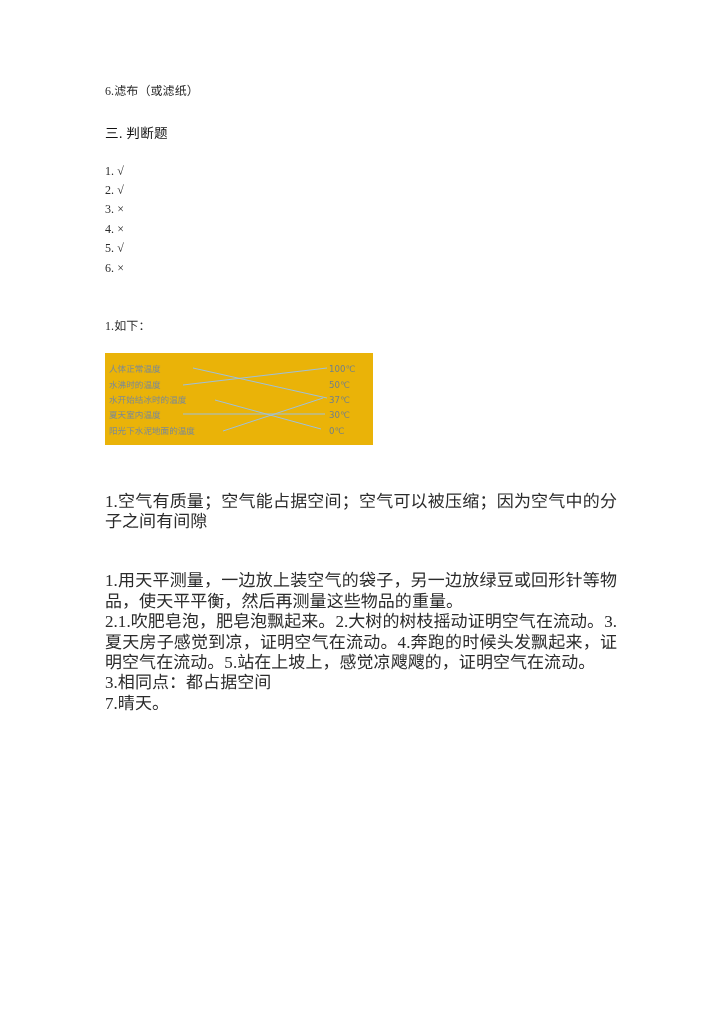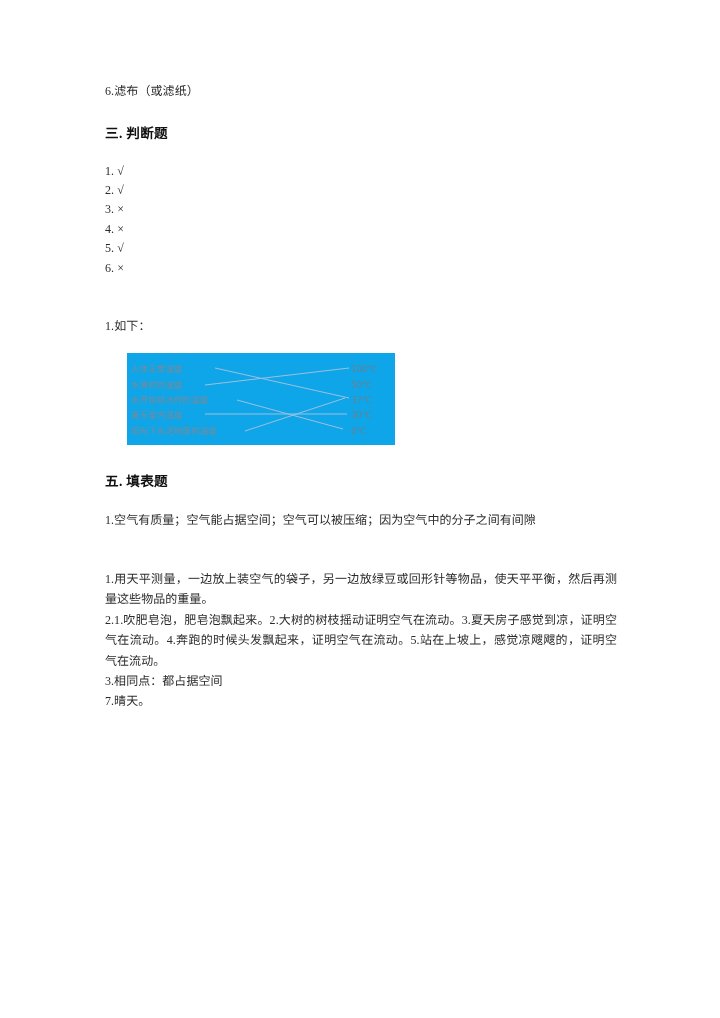--- a/index.html
+++ b/index.html
@@ -36,49 +36,49 @@
   
   .ans-line {
     font-size: 12px;
     line-height: 19.6px;
     color: #2b2b2b;
     letter-spacing: .1px;
     white-space: pre-wrap;
   }
 
   .para {
-    font-size: 12px;
+    font-size: 17px;
     line-height: 20.4px;
     color: #2b2b2b;
     text-align: justify;
     letter-spacing: .05px;
     margin: 0;
   }
 
   .section-head {
     font-size: 13.6px;
-    font-weight: bold;
+    font-weight: normal;
     color: #111111;
     letter-spacing: .3px;
     line-height: 18px;
   }
 
   .gap-head   { height: 23px; }
   .gap-after  { height: 19px; }
   .gap-block  { height: 20px; }
 
   .list-tight .ans-line { line-height: 19.4px; }
 
   
   .diagram-wrap {
-    margin-left: 22px;
+    margin-left: 0;
     width: 268px;
     height: 92px;
     position: relative;
-    background: #0ea5e9;
+    background: #eab308;
   }
   .diagram-svg {
     display: block;
     width: 268px;
     height: 92px;
   }
   .dg-label {
     font-family: "DejaVu Sans", "Liberation Sans", sans-serif;
     font-size: 8.6px;
     fill: #7b8a96;
@@ -144,21 +144,20 @@
         <text class="dg-right" x="224" y="19">100℃</text>
         <text class="dg-right" x="224" y="35">50℃</text>
         <text class="dg-right" x="224" y="50">37℃</text>
         <text class="dg-right" x="224" y="65">30℃</text>
         <text class="dg-right" x="224" y="81">0℃</text>
       </svg>
     </div>
 
     <div style="height:28px"></div>
 
-    <div class="section-head">五. 填表题</div>
     <div class="gap-after"></div>
     <p class="para">1.空气有质量；空气能占据空间；空气可以被压缩；因为空气中的分子之间有间隙</p>
 
     <div class="gap-block"></div>
 
     <div class="gap-after"></div>
     <p class="para">1.用天平测量，一边放上装空气的袋子，另一边放绿豆或回形针等物品，使天平平衡，然后再测量这些物品的重量。</p>
     <p class="para">2.1.吹肥皂泡，肥皂泡飘起来。2.大树的树枝摇动证明空气在流动。3.夏天房子感觉到凉，证明空气在流动。4.奔跑的时候头发飘起来，证明空气在流动。5.站在上坡上，感觉凉飕飕的，证明空气在流动。</p>
     <p class="para">3.相同点：都占据空间</p>
     <p class="para">7.晴天。</p>

